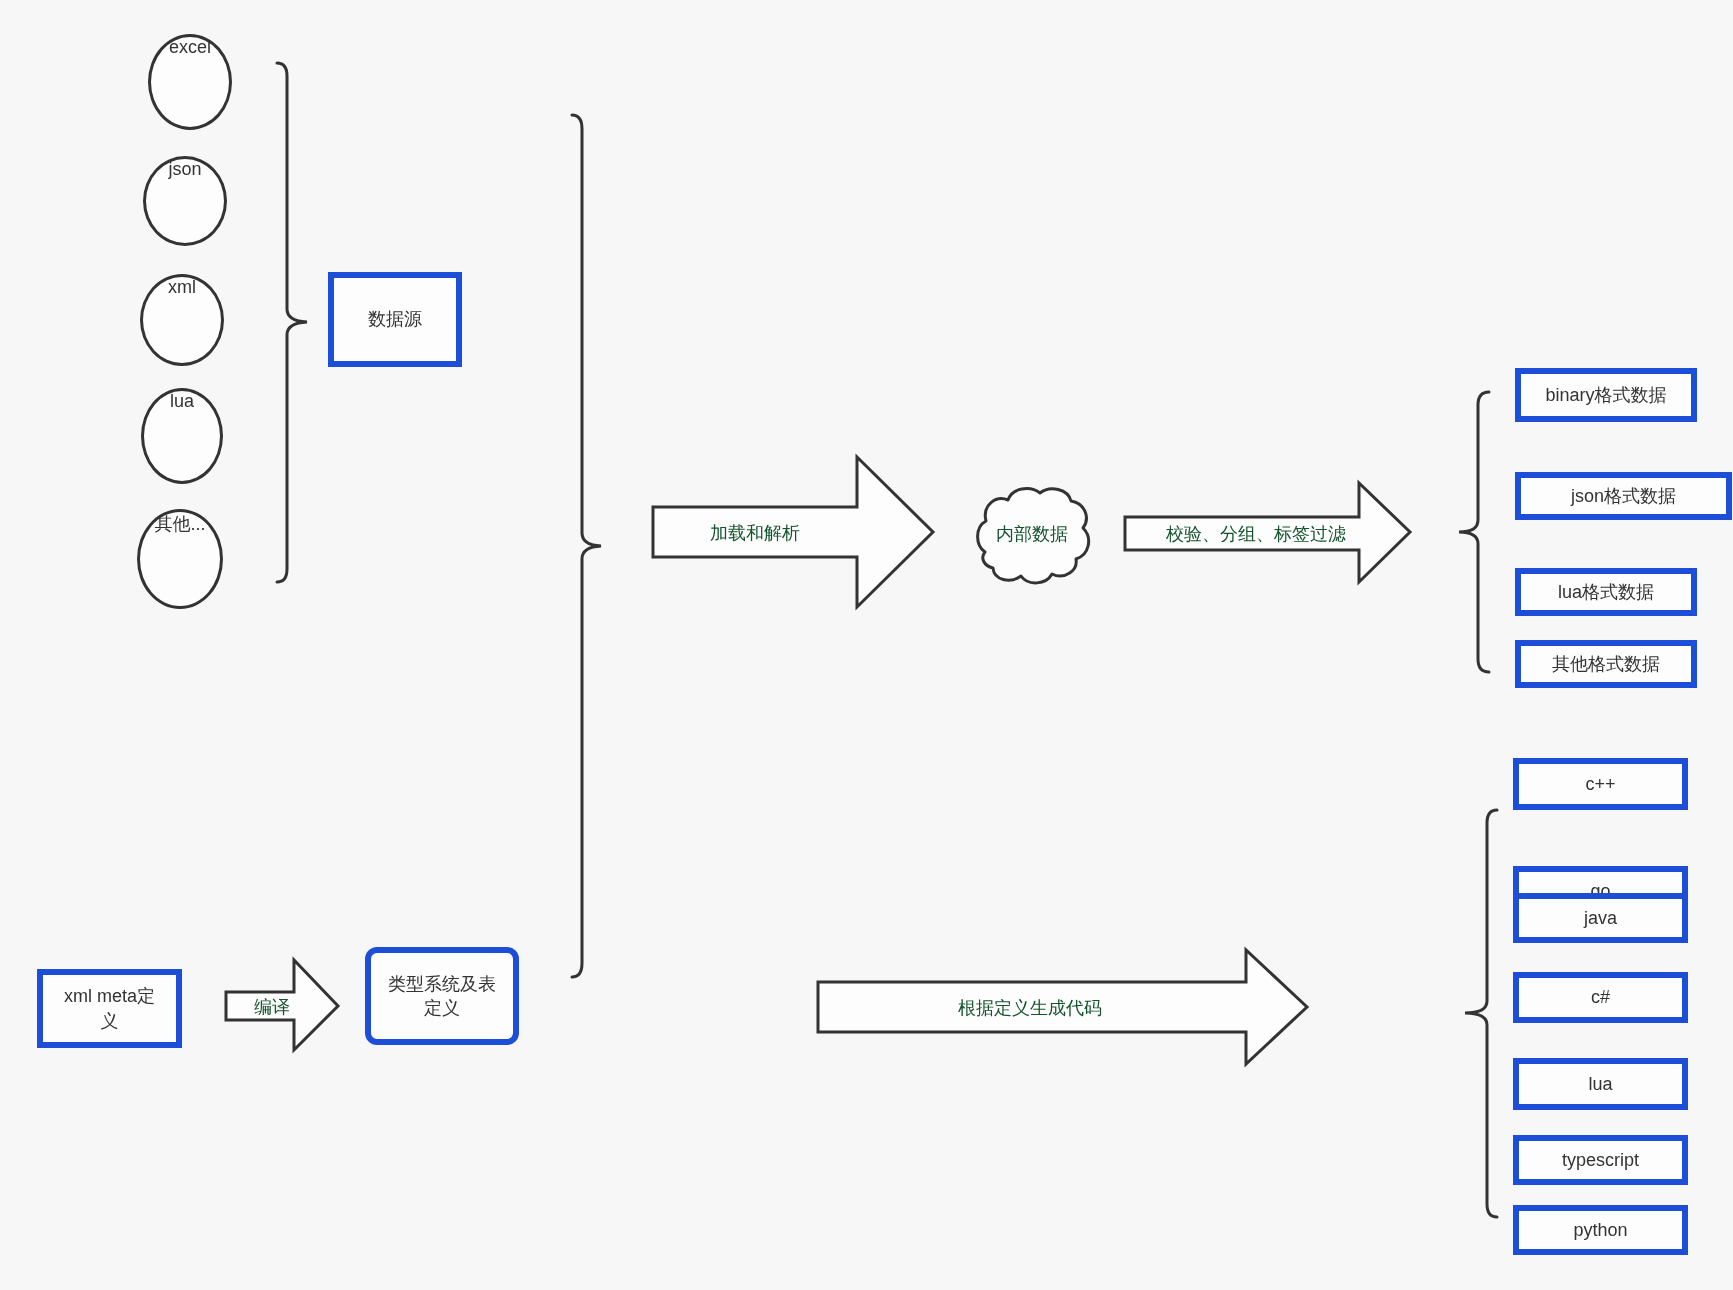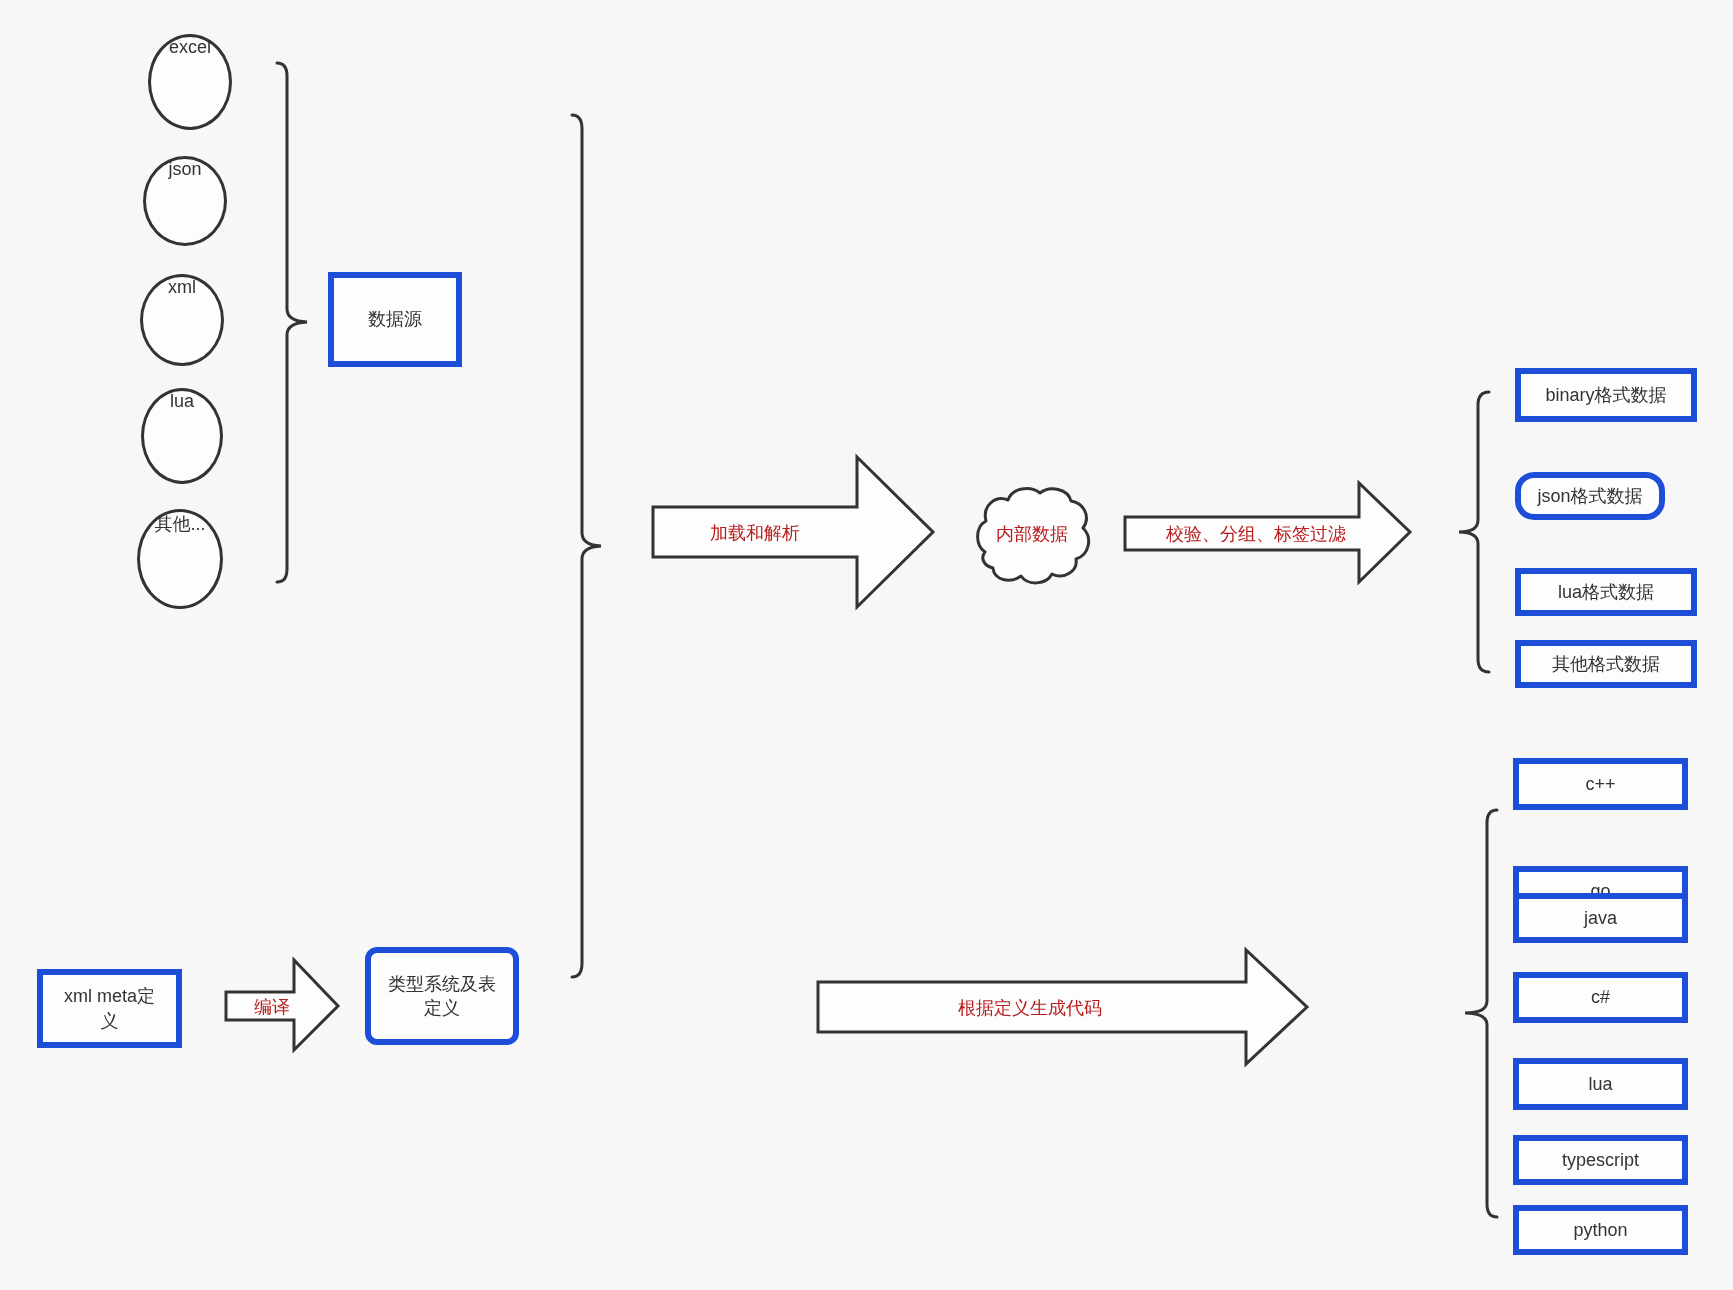--- a/index.html
+++ b/index.html
@@ -31,21 +31,21 @@
     text-align:center;
     box-sizing:border-box;
     line-height:1.35;
   }
   .rect.rounded{border-radius:12px;}
   .flabel{
     position:absolute;
     transform:translate(-50%,-50%);
     font-size:18px;
     white-space:nowrap;
-    color:#b91c1c;
+    color:#14532d;
   }
 </style>
 </head>
 <body>
 
 <div id="canvas">
 
   <svg class="layer" width="1733" height="1290" viewBox="0 0 1733 1290">
 
     <path d="M 277,63 Q 287,63 287,76 L 287,309 Q 287,321 307,322 Q 287,323 287,335 L 287,569 Q 287,582 277,582" fill="none" stroke="#333" stroke-width="3" stroke-linecap="round"></path>
@@ -99,21 +99,21 @@
 
   <div class="flabel" style="left:755px;top:533px;">加载和解析</div>
   <div class="flabel" style="left:1032px;top:534px;">内部数据</div>
   <div class="flabel" style="left:1256px;top:534px;">校验、分组、标签过滤</div>
   <div class="flabel" style="left:272px;top:1007px;">编译</div>
   <div class="flabel" style="left:1030px;top:1008px;">根据定义生成代码</div>
 
   <div class="rect" style="left:1515px;top:368px;width:182px;height:54px;align-items:center;">
     <span>binary格式数据</span>
   </div>
-  <div class="rect" style="left:1515px;top:472px;width:150px;height:48px;border-radius:19px;">
+  <div class="rect" style="left:1515px;top:472px;width:217px;height:48px;">
     <span>json格式数据</span>
   </div>
   <div class="rect" style="left:1515px;top:568px;width:182px;height:48px;">
     <span>lua格式数据</span>
   </div>
   <div class="rect" style="left:1515px;top:640px;width:182px;height:48px;">
     <span>其他格式数据</span>
   </div>
 
   <div class="rect" style="left:37px;top:969px;width:145px;height:79px;padding:0 19px;">

